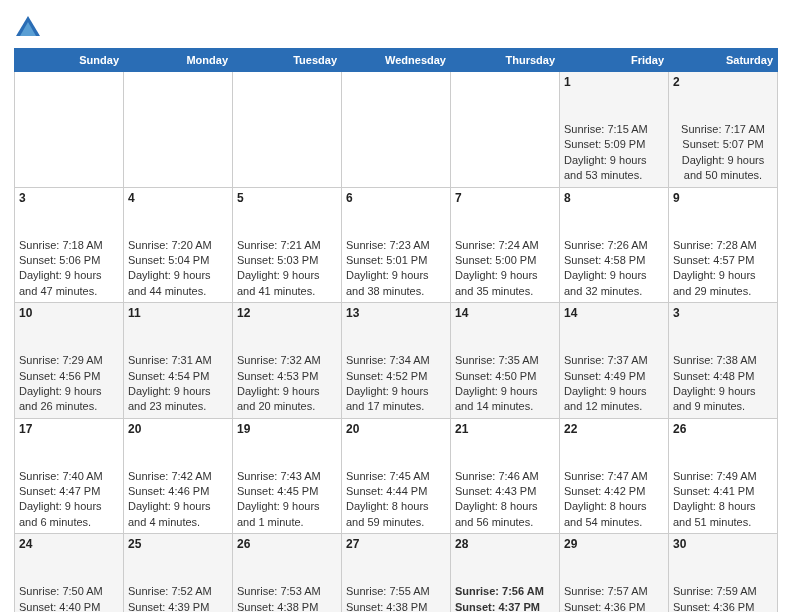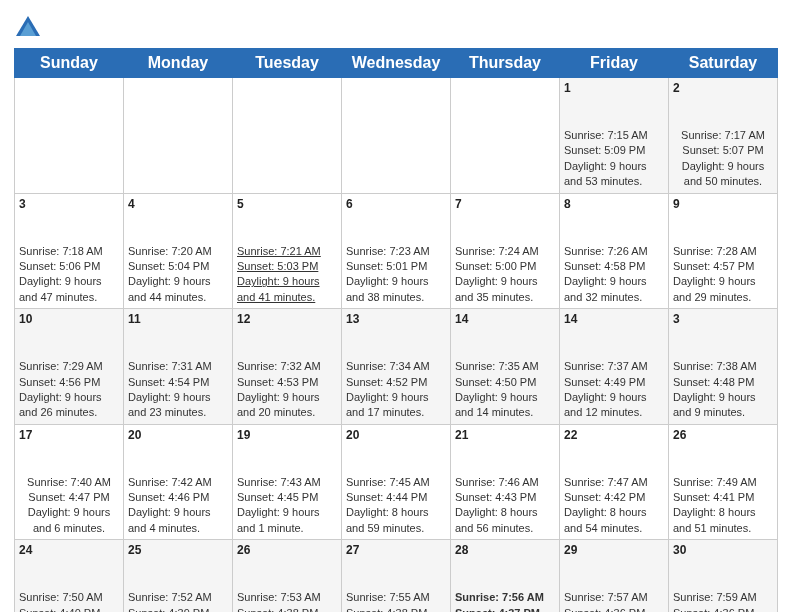--- a/index.html
+++ b/index.html
@@ -58,24 +58,24 @@
       color: #444;
     }
     table {
       width: 100%;
       border-collapse: collapse;
       table-layout: fixed;
     }
     thead tr th {
       background: #2a6db5;
       color: #fff;
-      font-size: 16px;
+      font-size: 11px;
       font-weight: bold;
       padding: 5px 4px;
-      text-align: center;
+      text-align: right;
       border: 1px solid #2a6db5;
     }
     tbody tr td {
       border: 1px solid #ccc;
       vertical-align: top;
       padding: 3px 4px;
       font-size: 10px;
       color: #333;
       height: 80px;
       background: #fff;
@@ -164,21 +164,21 @@
 Daylight: 9 hours and 47 minutes.</div>
           </td>
           <td>
             <span class="day-num">4</span>
             <div class="day-info" style="white-space: pre-line;">Sunrise: 7:20 AM
 Sunset: 5:04 PM
 Daylight: 9 hours and 44 minutes.</div>
           </td>
           <td>
             <span class="day-num">5</span>
-            <div class="day-info" style="white-space: pre-line; text-decoration: underline;">Sunrise: 7:21 AM
+            <div class="day-info" style="white-space: pre-line;">Sunrise: 7:21 AM
 Sunset: 5:03 PM
 Daylight: 9 hours and 41 minutes.</div>
           </td>
           <td>
             <span class="day-num">6</span>
             <div class="day-info" style="white-space: pre-line;">Sunrise: 7:23 AM
 Sunset: 5:01 PM
 Daylight: 9 hours and 38 minutes.</div>
           </td>
           <td>
@@ -240,21 +240,21 @@
           <td>
             <span class="day-num">3</span>
             <div class="day-info" style="white-space: pre-line;">Sunrise: 7:38 AM
 Sunset: 4:48 PM
 Daylight: 9 hours and 9 minutes.</div>
           </td>
         </tr>
         <tr>
           <td>
             <span class="day-num">17</span>
-            <div class="day-info" style="white-space: pre-line; text-align: center;">Sunrise: 7:40 AM
+            <div class="day-info" style="white-space: pre-line;">Sunrise: 7:40 AM
 Sunset: 4:47 PM
 Daylight: 9 hours and 6 minutes.</div>
           </td>
           <td>
             <span class="day-num">20</span>
             <div class="day-info" style="white-space: pre-line;">Sunrise: 7:42 AM
 Sunset: 4:46 PM
 Daylight: 9 hours and 4 minutes.</div>
           </td>
           <td>

